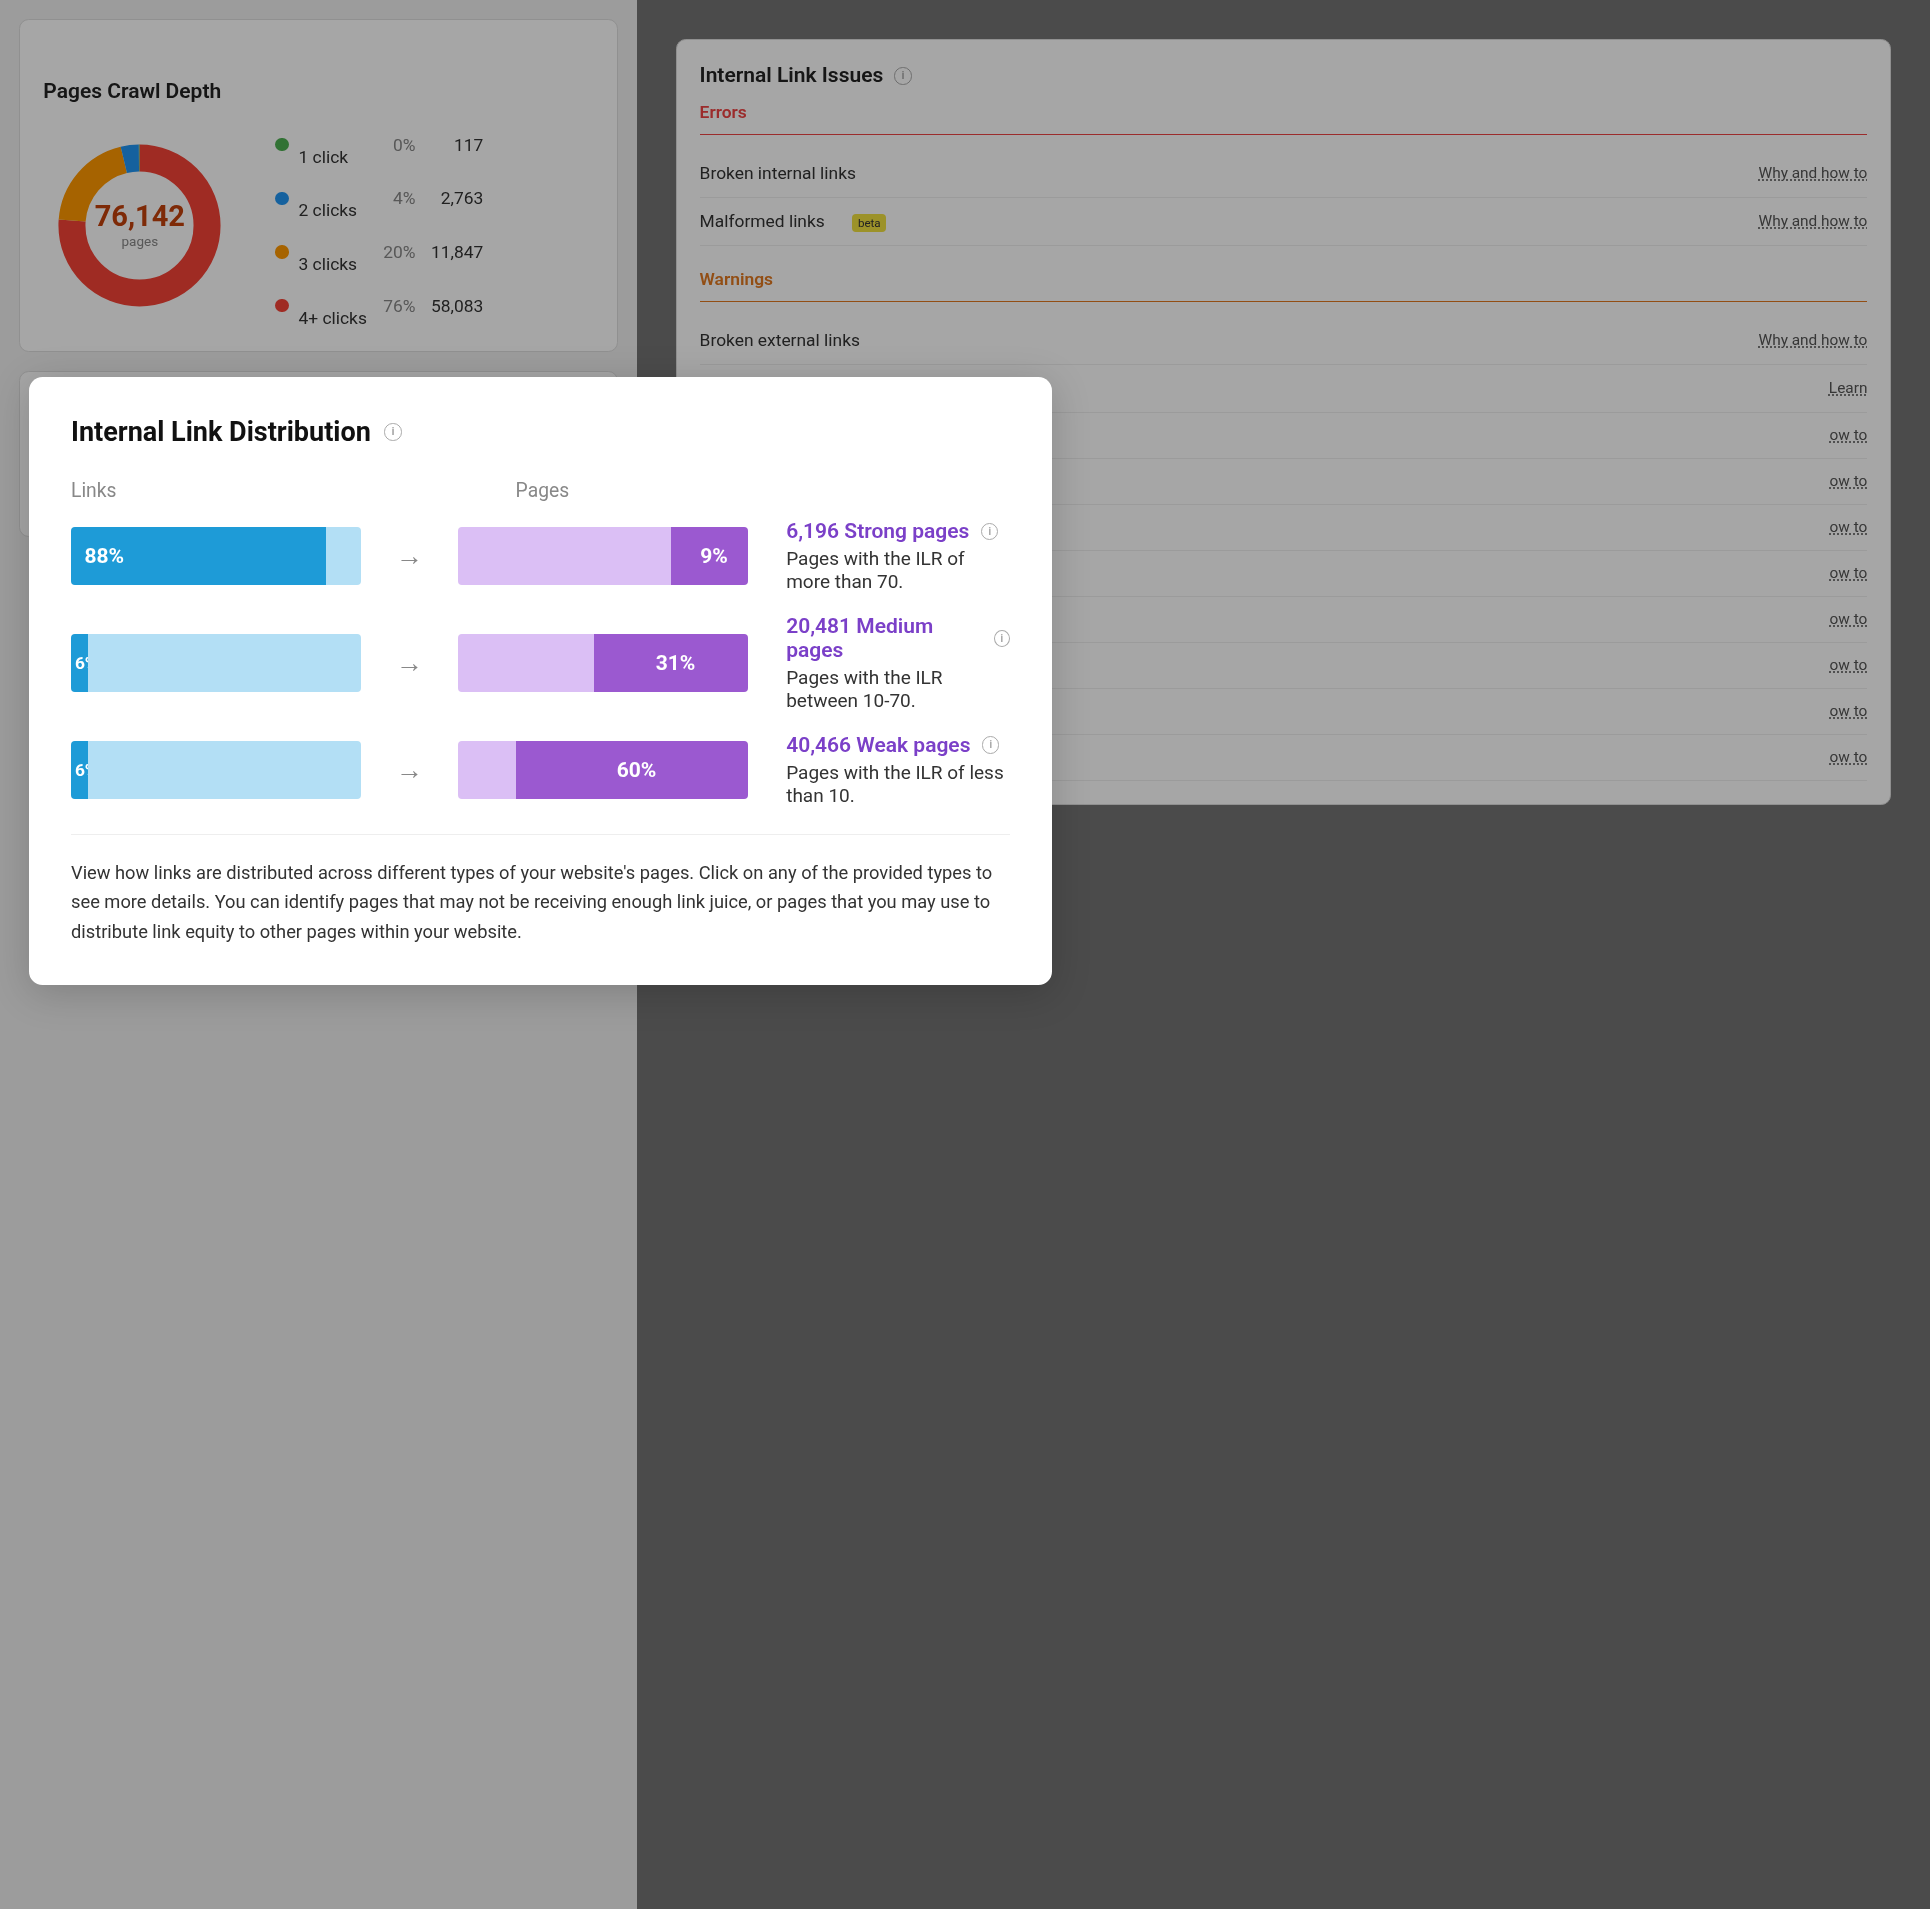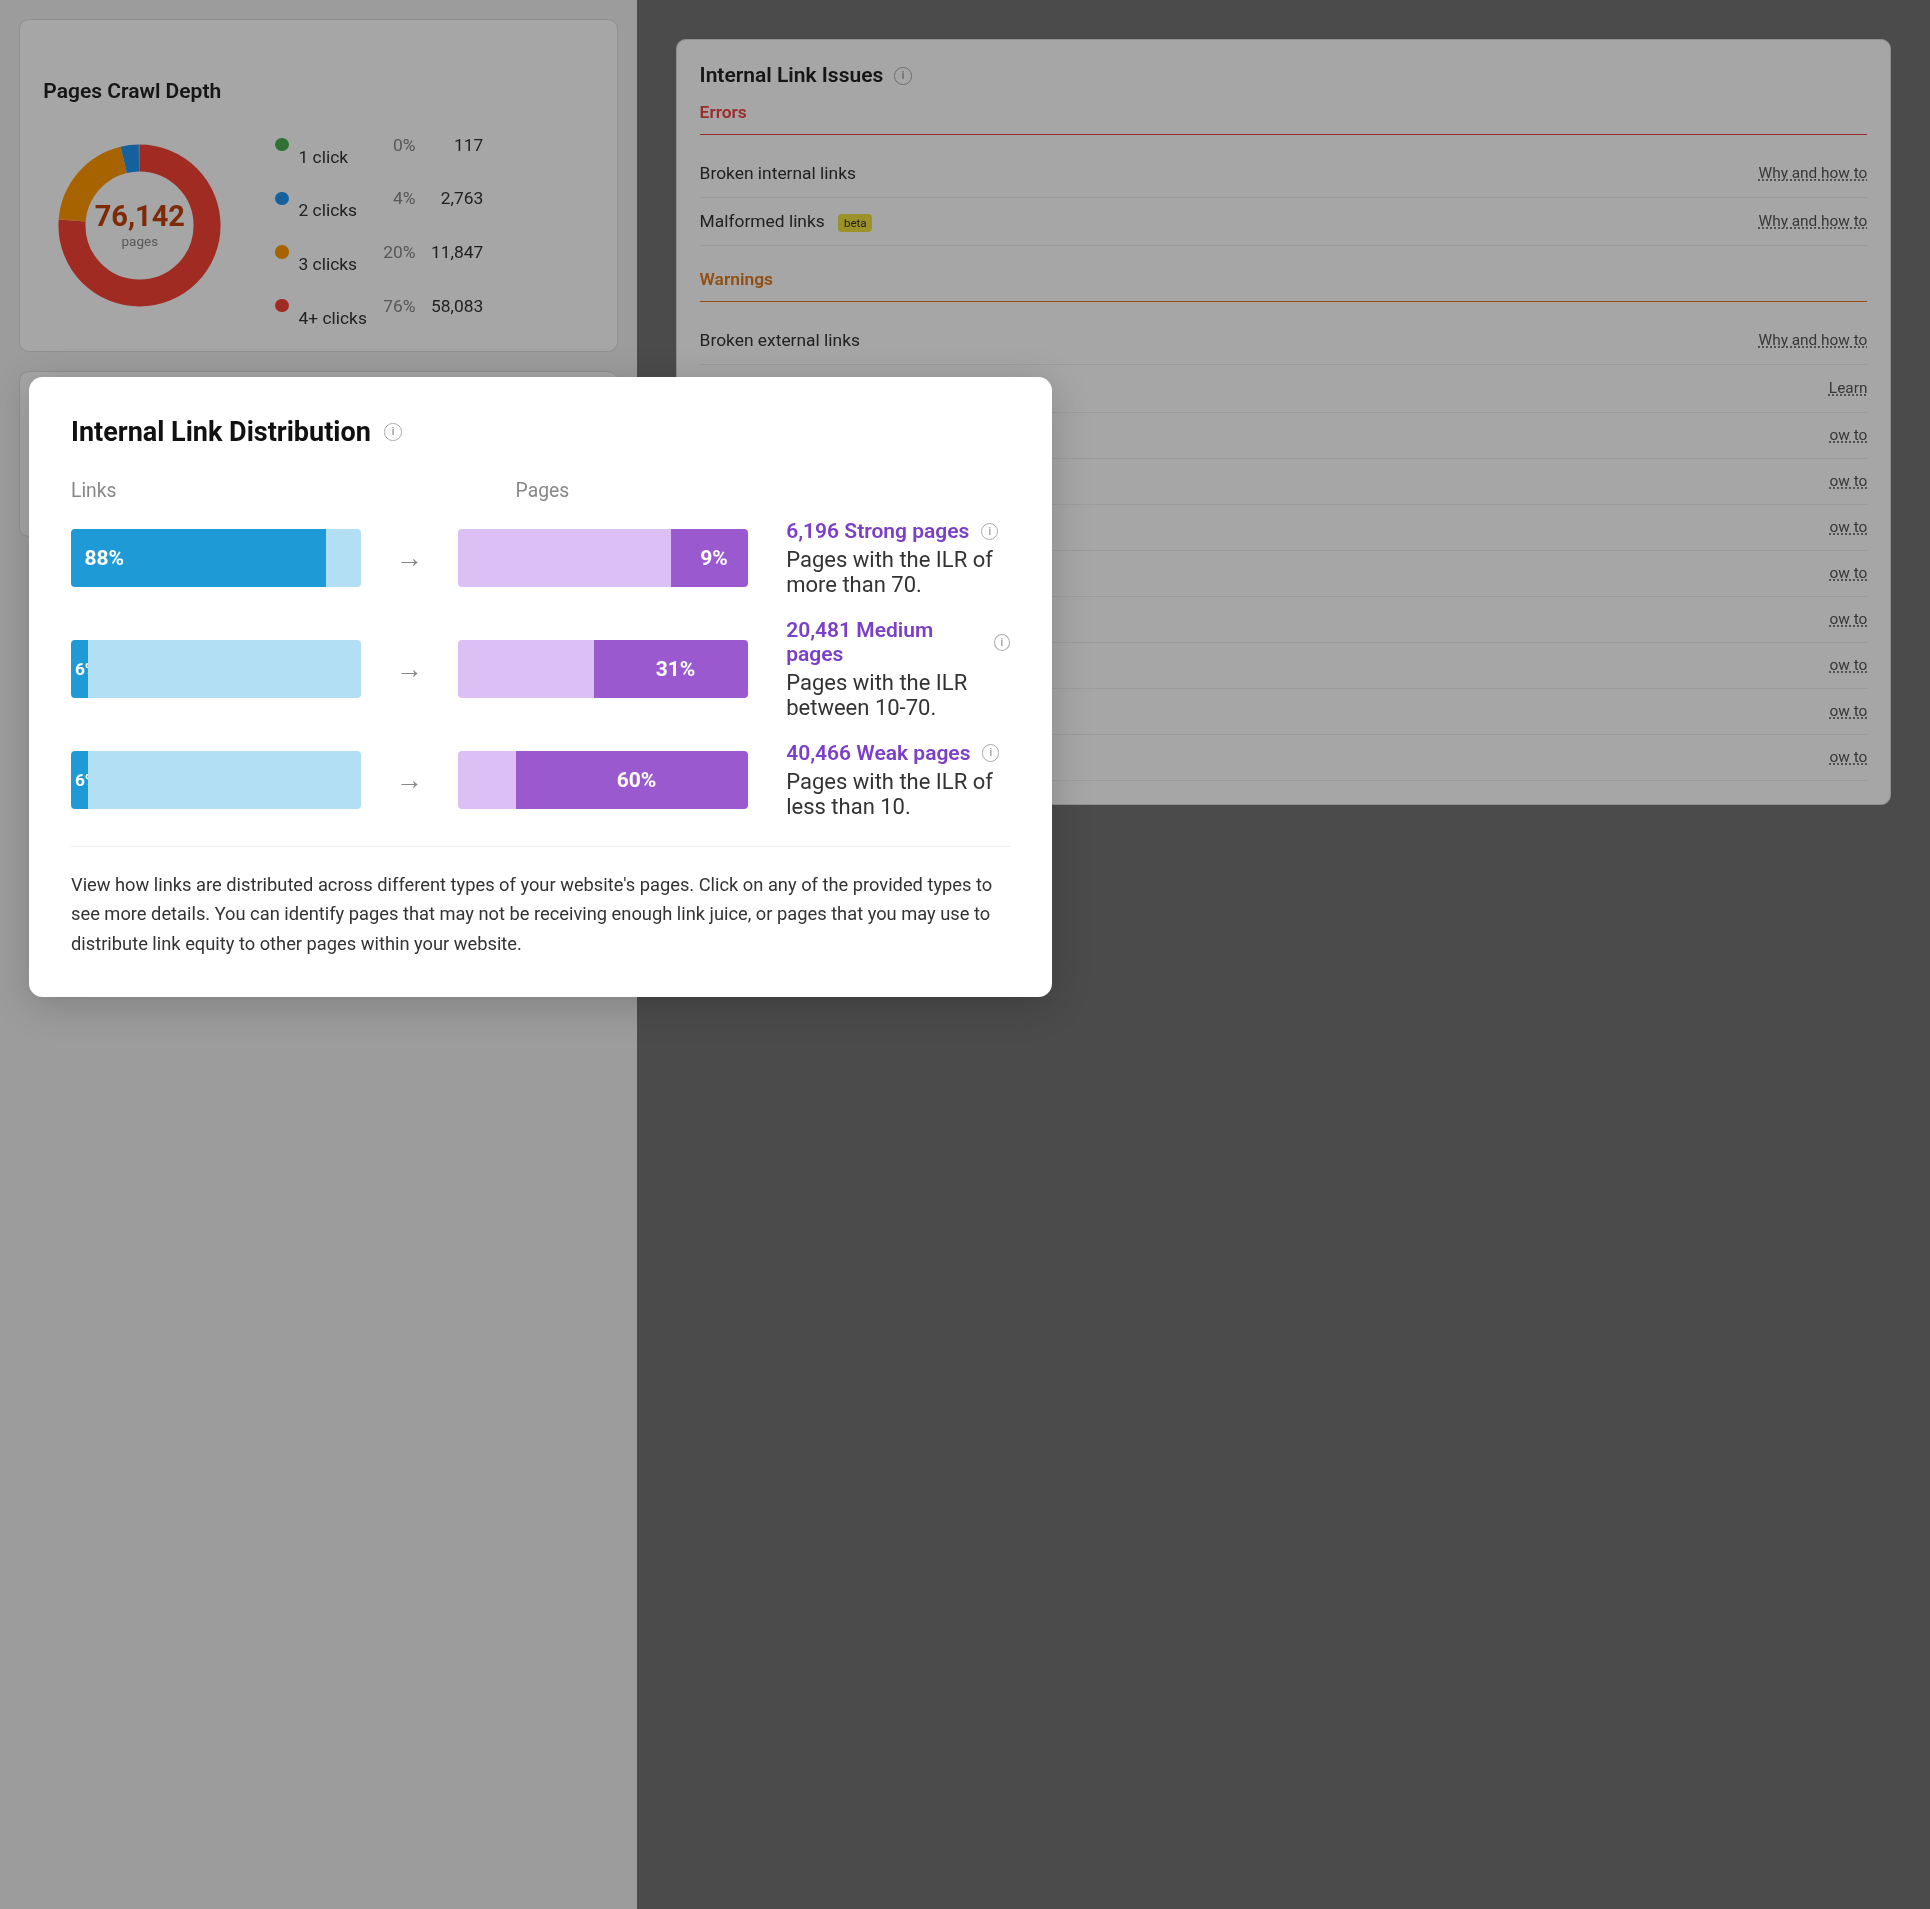--- a/index.html
+++ b/index.html
@@ -202,21 +202,21 @@
       font-size: 17.4px;
       color: #333;
     }
 
     .badge {
       background: #f0e040;
       color: #333;
       border-radius: 3.9px;
       font-size: 11.6px;
       padding: 1.9px 5.8px;
-      margin-left: 9px;
+      margin-left: 23px;
       vertical-align: middle;
       text-align: center;
     }
 
     .issue-link {
       font-size: 15.4px;
       color: #555;
       text-decoration: underline dotted;
       cursor: pointer;
     }
@@ -346,21 +346,21 @@
       font-size: 21px;
       font-weight: 600;
       color: #7b40c8;
       margin-bottom: 3.9px;
       display: flex;
       align-items: center;
       gap: 5.8px;
     }
 
     .dist-info-desc {
-      font-size: 22px;
+      font-size: 19px;
       color: #333;
     }
 
     .modal-description {
       font-size: 18.3px;
       color: #333;
       line-height: 1.6;
       margin-top: 27px;
       border-top: 1px solid #eee;
       padding-top: 23px;

